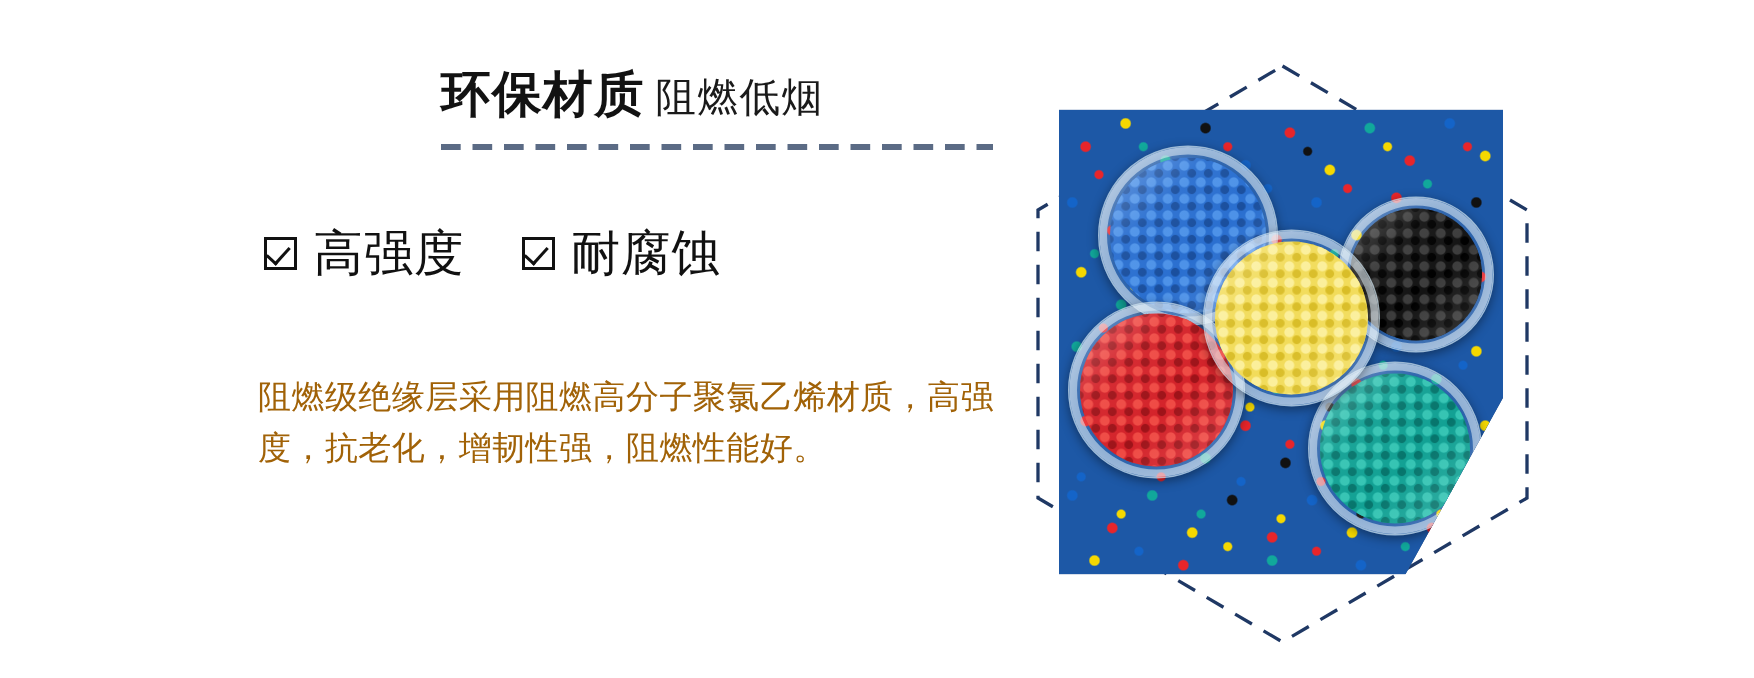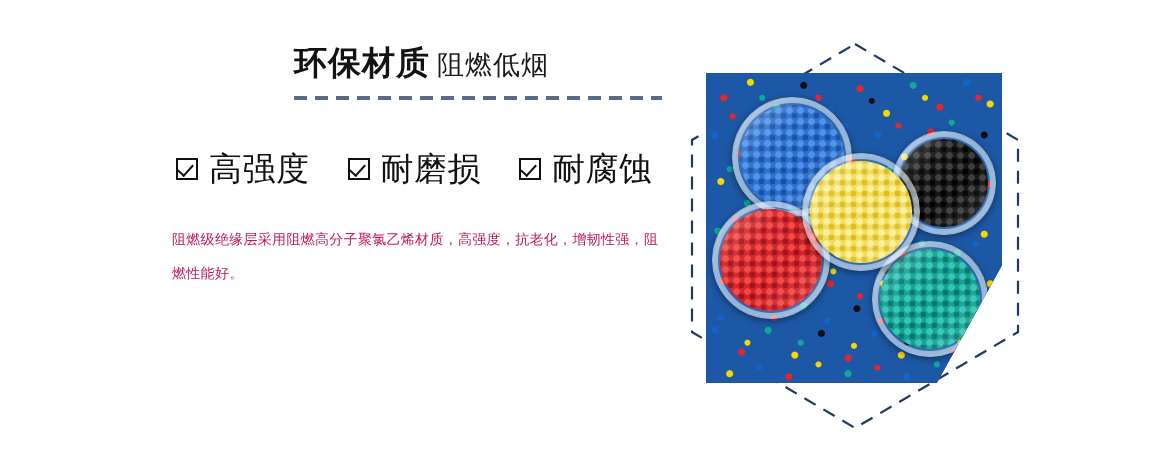--- a/index.html
+++ b/index.html
@@ -87,25 +87,25 @@
   }
   .feature-label {
     font-size:33px;
     color:#111111;
     letter-spacing:0.5px;
     line-height:1;
   }
 
   .body-copy {
     position:absolute;
-    left:172px; top:222px;
+    left:172px; top:248px;
     width:500px;
-    font-size:14px;
+    font-size:22px;
     line-height:34px;
-    color:#be185d;
+    color:#a16207;
     letter-spacing:0.3px;
   }
 
   
   .hex-area {
     position:absolute;
     left:688px; top:40px;
     width:336px; height:392px;
   }
 
@@ -362,24 +362,20 @@
     </div>
     <div class="title-rule"></div>
 
     <div class="features">
 
       <div class="feature">
         <span class="check-icon"></span>
         <span class="feature-label">高强度</span>
       </div>
 
-      <div class="feature">
-        <span class="check-icon"></span>
-        <span class="feature-label">耐磨损</span>
-      </div>
 
       <div class="feature">
         <span class="check-icon"></span>
         <span class="feature-label">耐腐蚀</span>
       </div>
 
     </div>
 
     <p class="body-copy">阻燃级绝缘层采用阻燃高分子聚氯乙烯材质，高强度，抗老化，增韧性强，阻燃性能好。</p>
 

